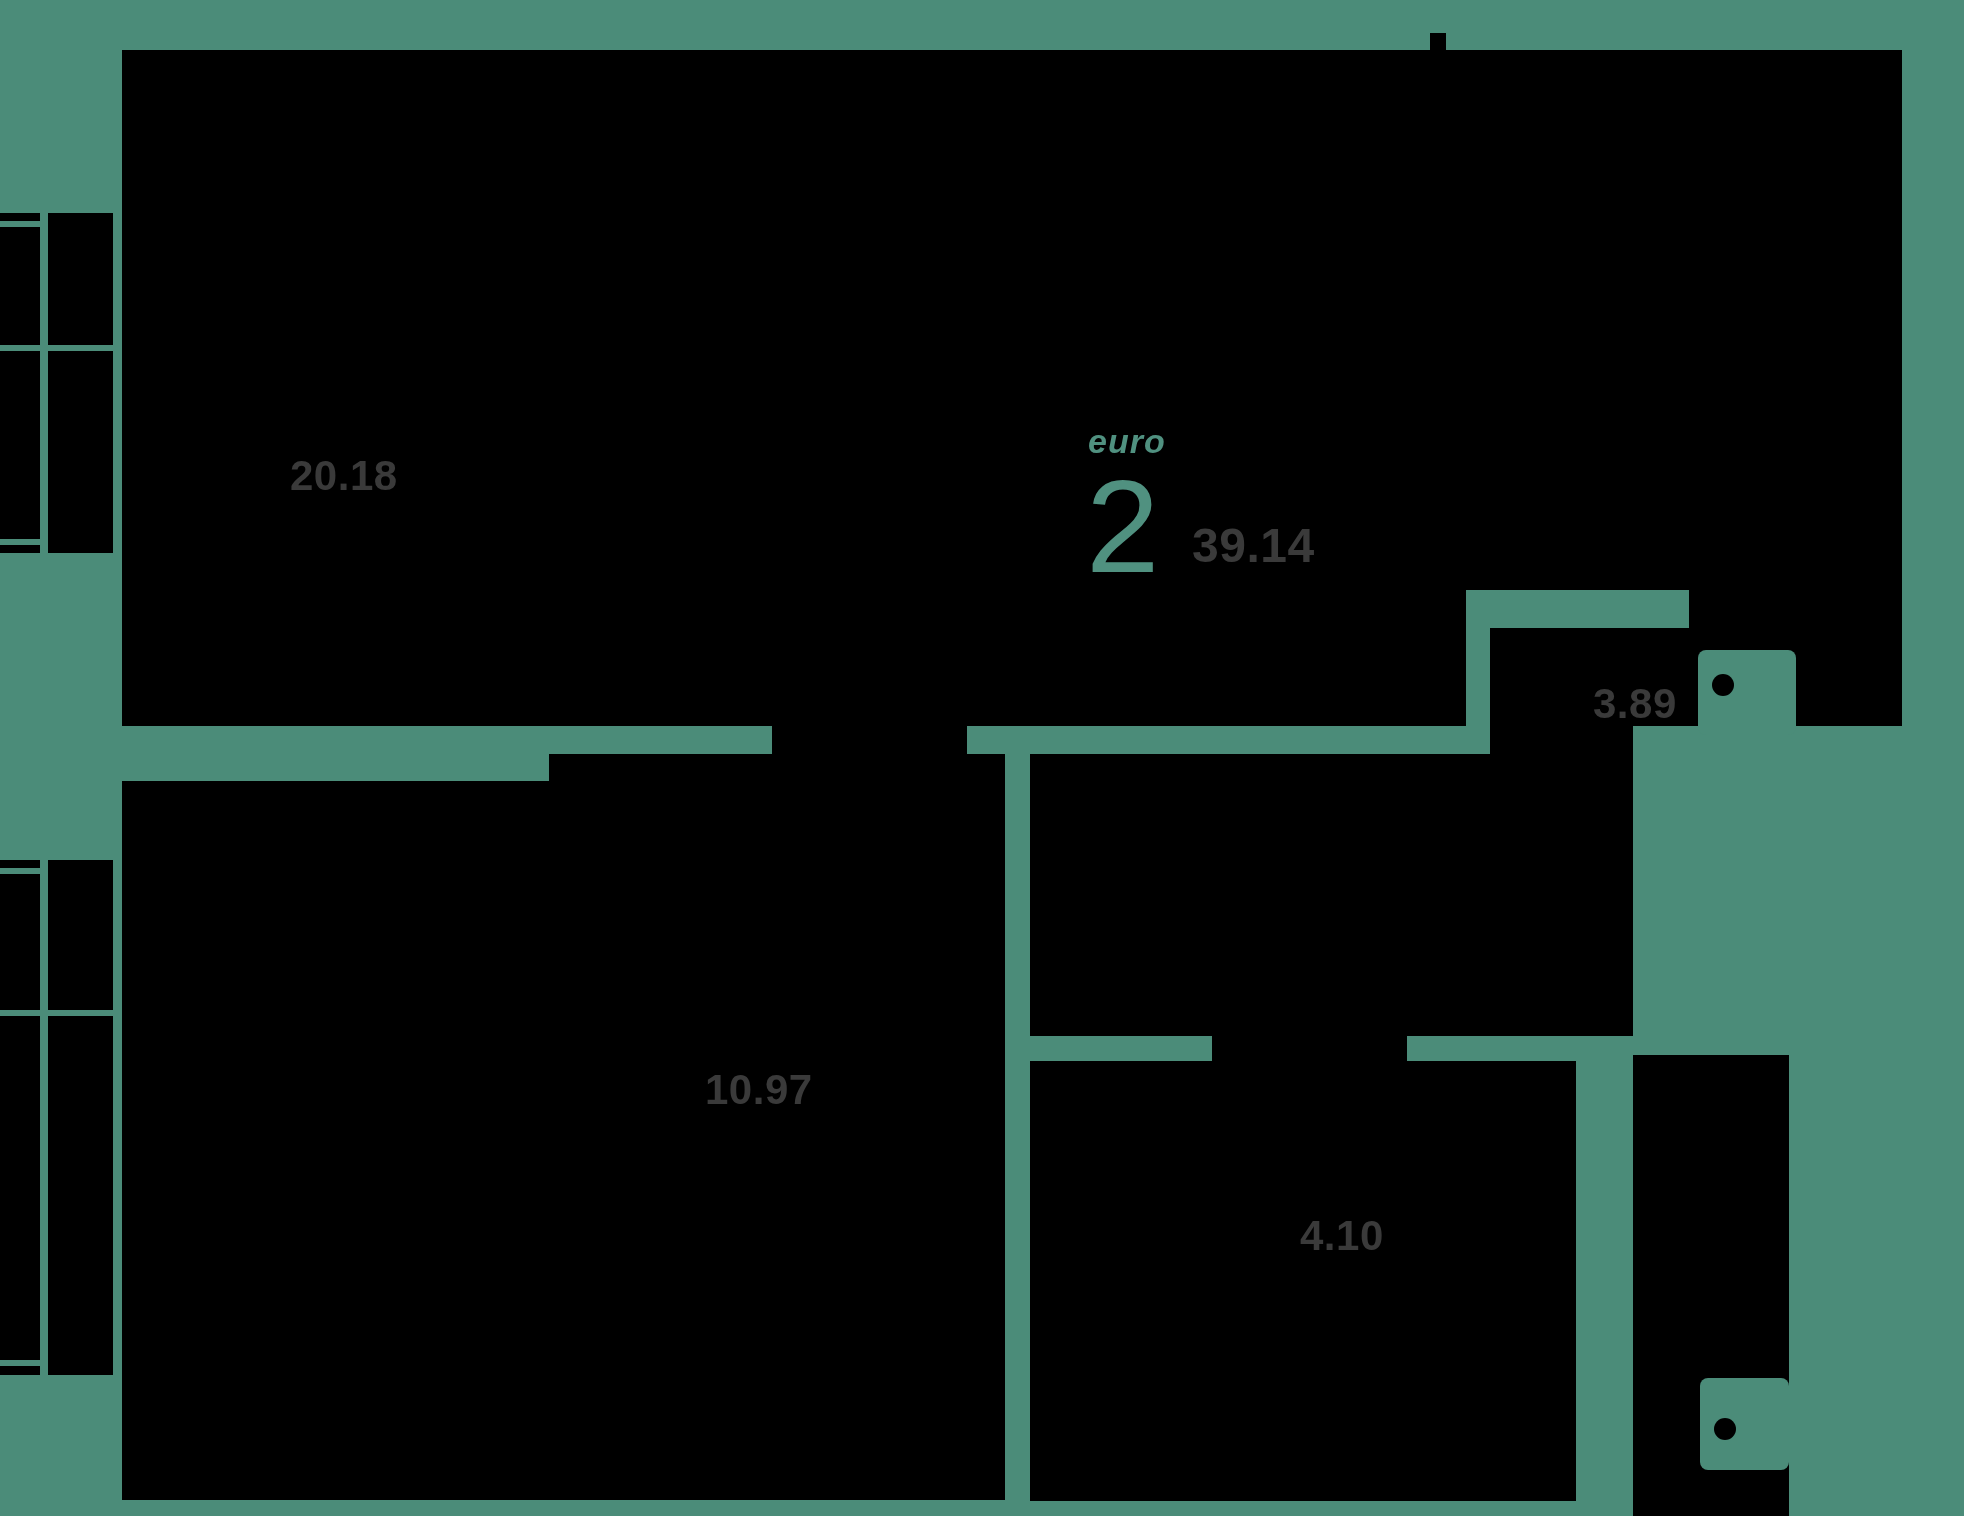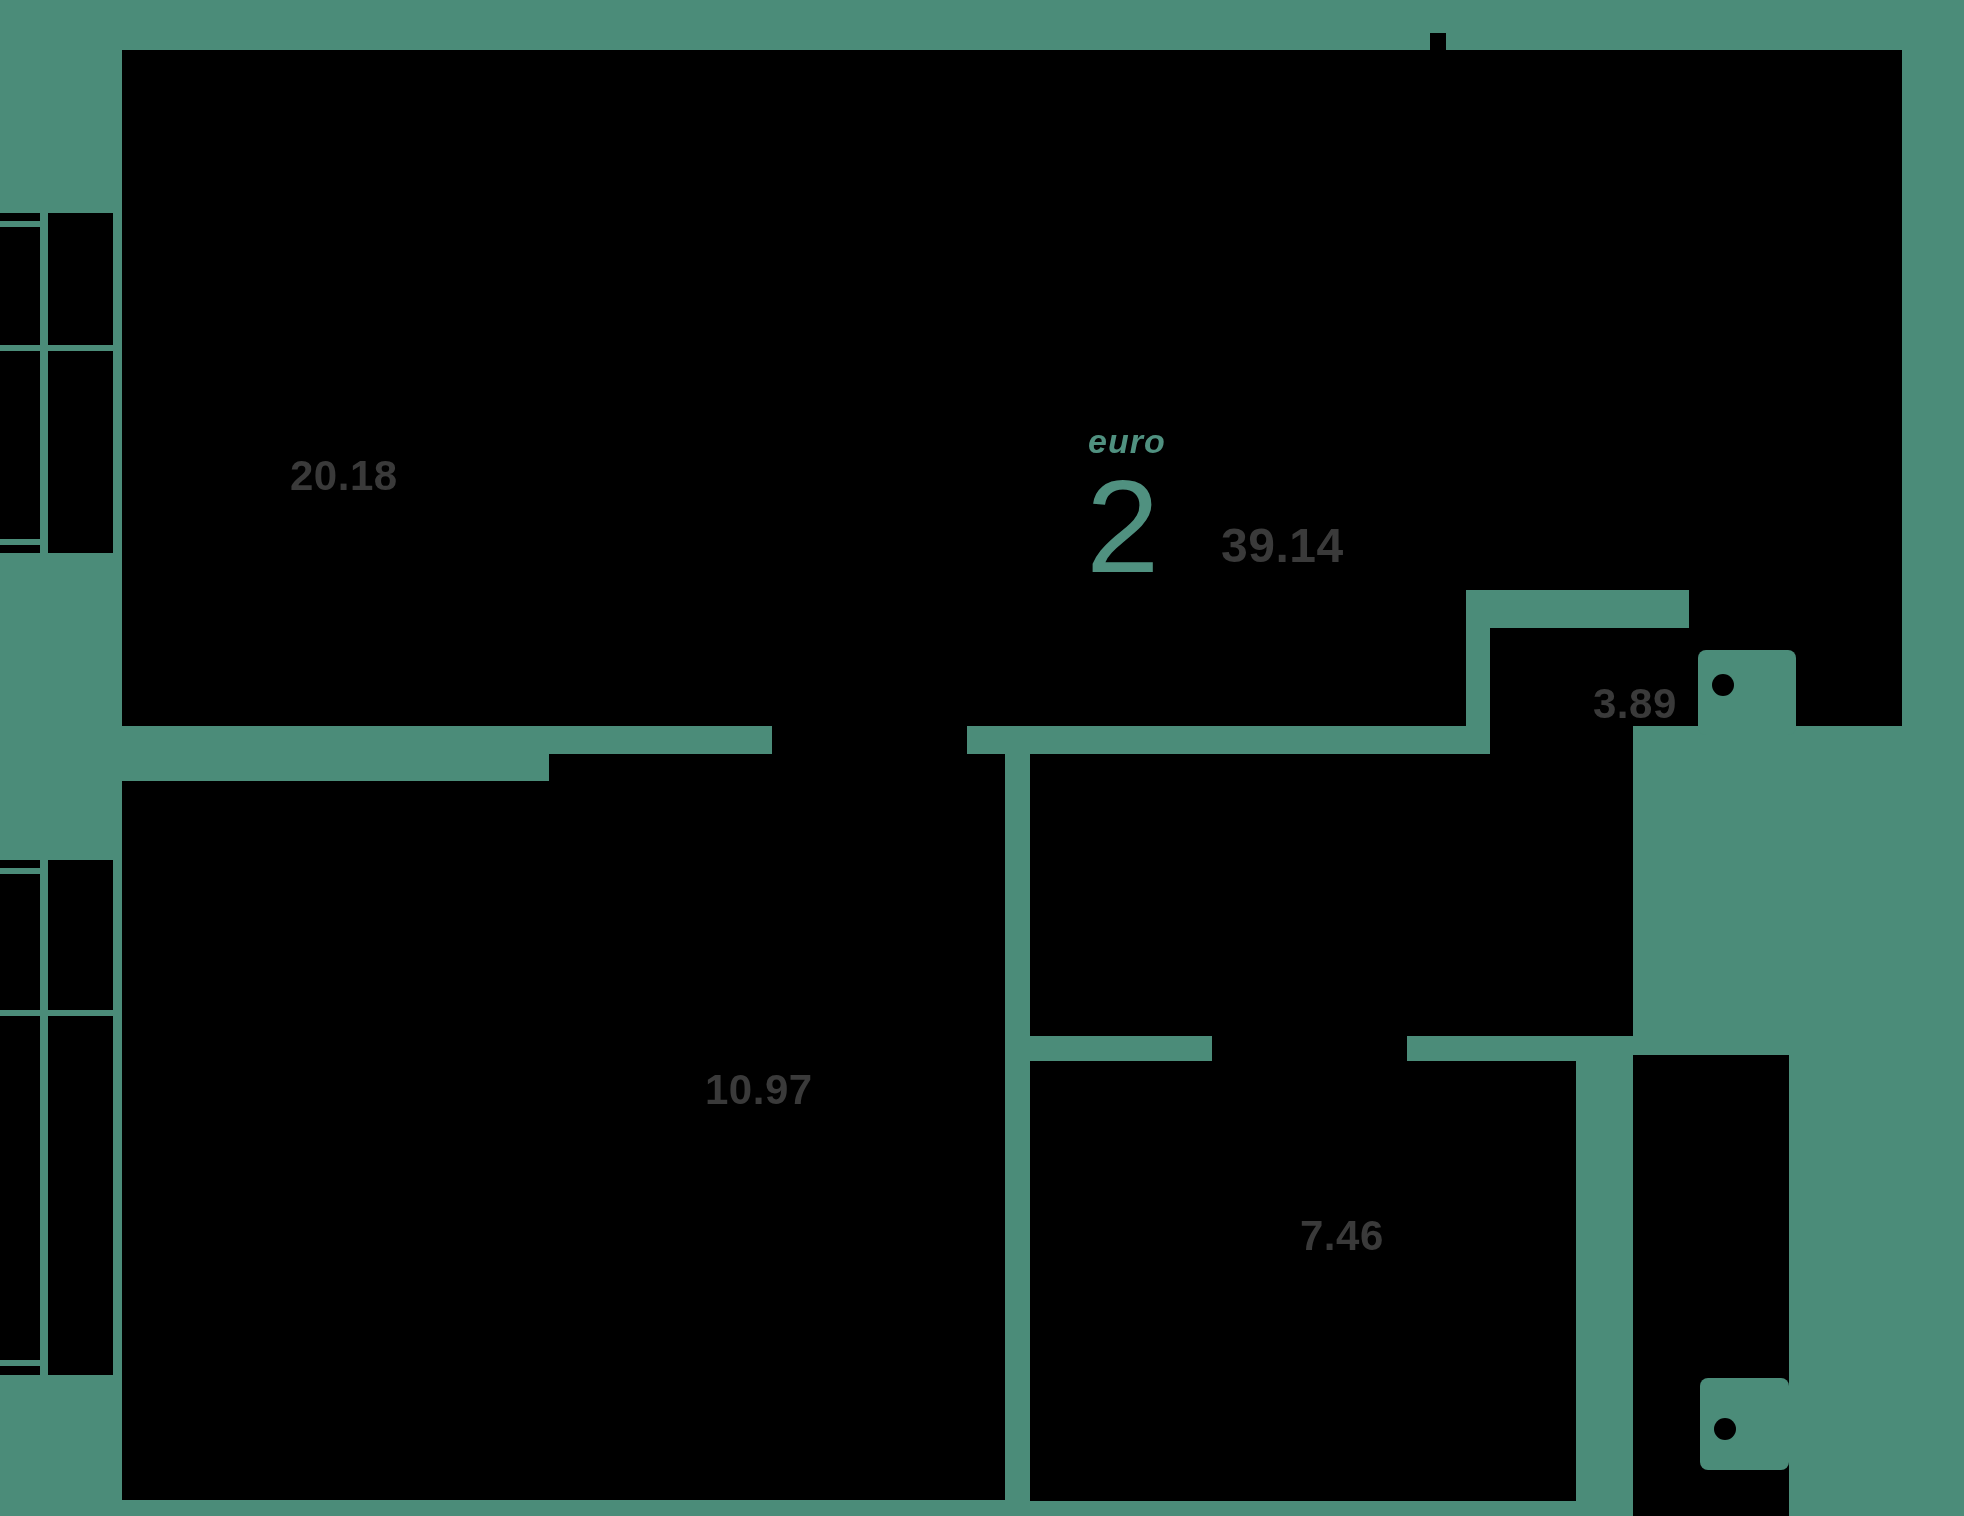--- a/index.html
+++ b/index.html
@@ -9,21 +9,21 @@
     --label:#3a3a3a;
   }
   html,body{margin:0;padding:0;background:var(--teal);}
   body{width:1964px;height:1516px;overflow:hidden;font-family:"Liberation Sans",sans-serif;}
   .plan{position:absolute;left:0;top:0;width:1964px;height:1516px;background:var(--teal);}
   .blk{position:absolute;background:var(--room);}
   .lbl{position:absolute;color:var(--label);font-weight:600;letter-spacing:.5px;white-space:nowrap;}
   .area-lbl{font-size:42px;}
   .type-lbl{position:absolute;color:var(--accent);font-weight:700;font-size:34px;letter-spacing:1px;font-style:italic;}
   .type-num{position:absolute;color:var(--accent);font-weight:400;font-size:132px;line-height:1.05;}
-  .total-area{position:absolute;color:var(--label);font-weight:600;font-size:48px;letter-spacing:.5px;margin-left:29px;}
+  .total-area{position:absolute;color:var(--label);font-weight:600;font-size:48px;letter-spacing:.5px;}
   .door-sym{position:absolute;background:var(--teal);border-radius:8px;}
   .hinge{position:absolute;background:var(--room);border-radius:50%;width:22px;height:22px;}
   .glz-v{position:absolute;background:var(--teal);width:8px;top:0;bottom:0;}
   .glz-h{position:absolute;background:var(--teal);height:6px;}
 </style>
 </head>
 <body>
 
 <div class="plan">
 
@@ -64,19 +64,19 @@
     <span class="hinge" style="left:14px;top:24px;"></span>
   </div>
 
   <div class="door-sym" style="left:1700px;top:1378px;width:89px;height:92px;">
     <span class="hinge" style="left:14px;top:40px;"></span>
   </div>
 
   <div class="lbl area-lbl" style="left:290px;top:452px;">20.18</div>
   <div class="lbl area-lbl" style="left:705px;top:1066px;">10.97</div>
   <div class="lbl area-lbl" style="left:1593px;top:680px;">3.89</div>
-  <div class="lbl area-lbl" style="left:1300px;top:1212px;">7.46</div>
+  <div class="lbl area-lbl" style="left:1300px;top:1212px;">4.10</div>
 
   <div class="type-lbl" style="left:1088px;top:422px;">euro</div>
   <div class="type-num" style="left:1086px;top:458px;">2</div>
   <div class="total-area" style="left:1192px;top:518px;">39.14</div>
 
 </div>
 
 </body></html>

